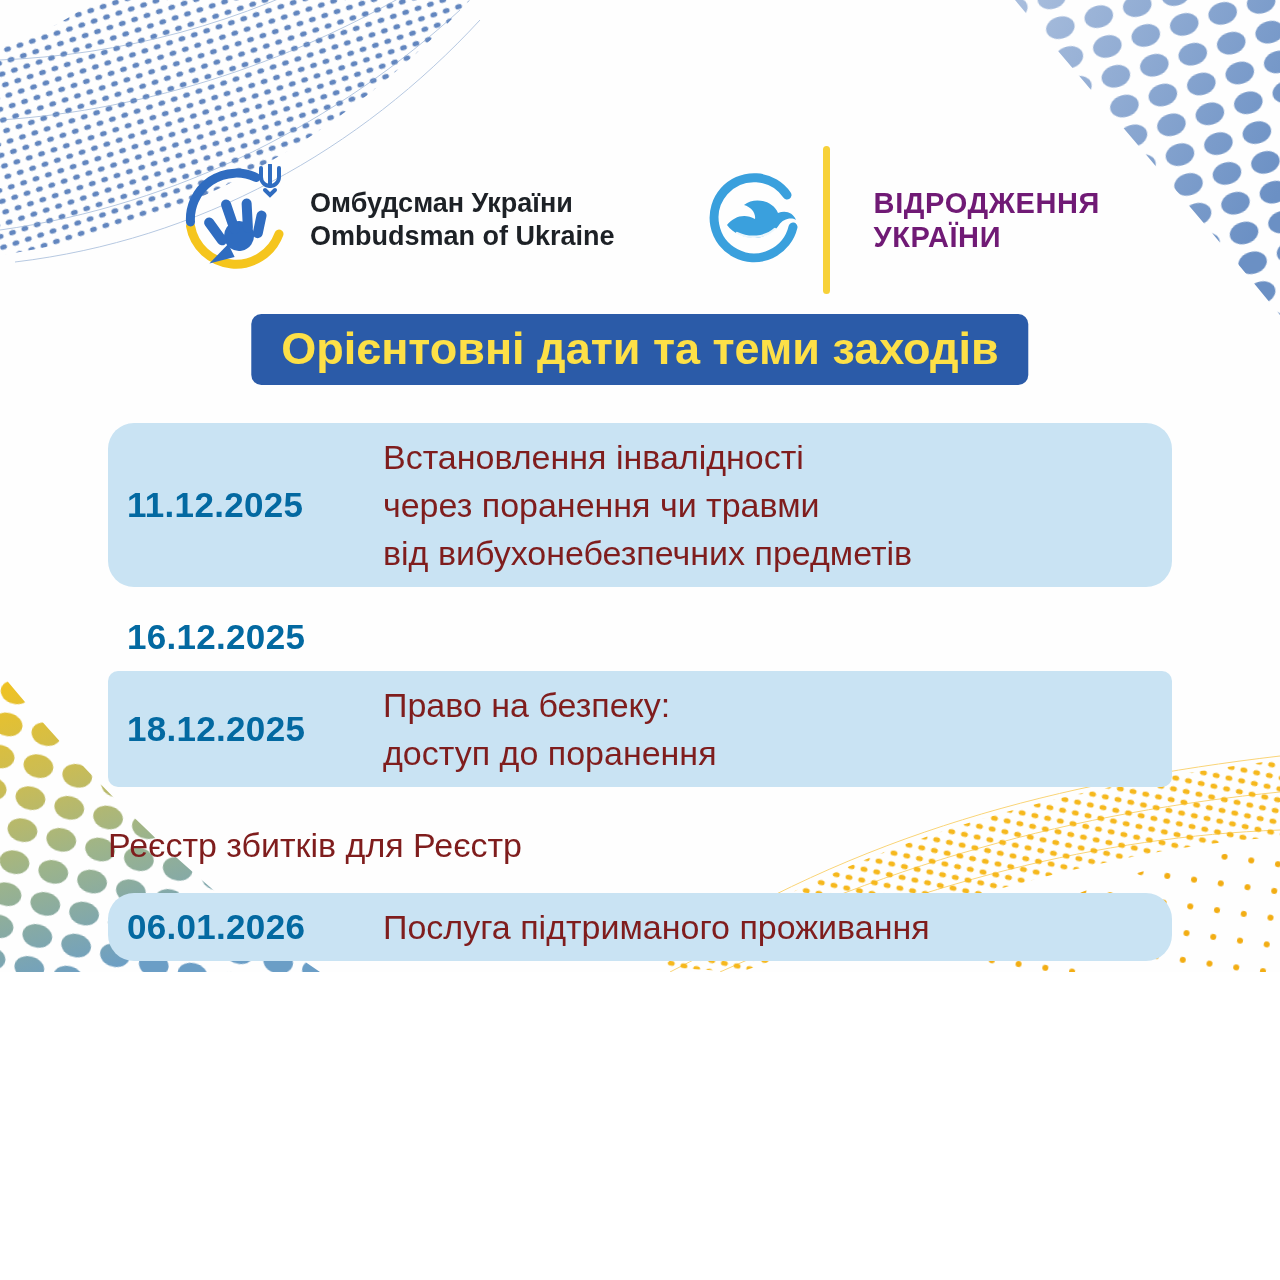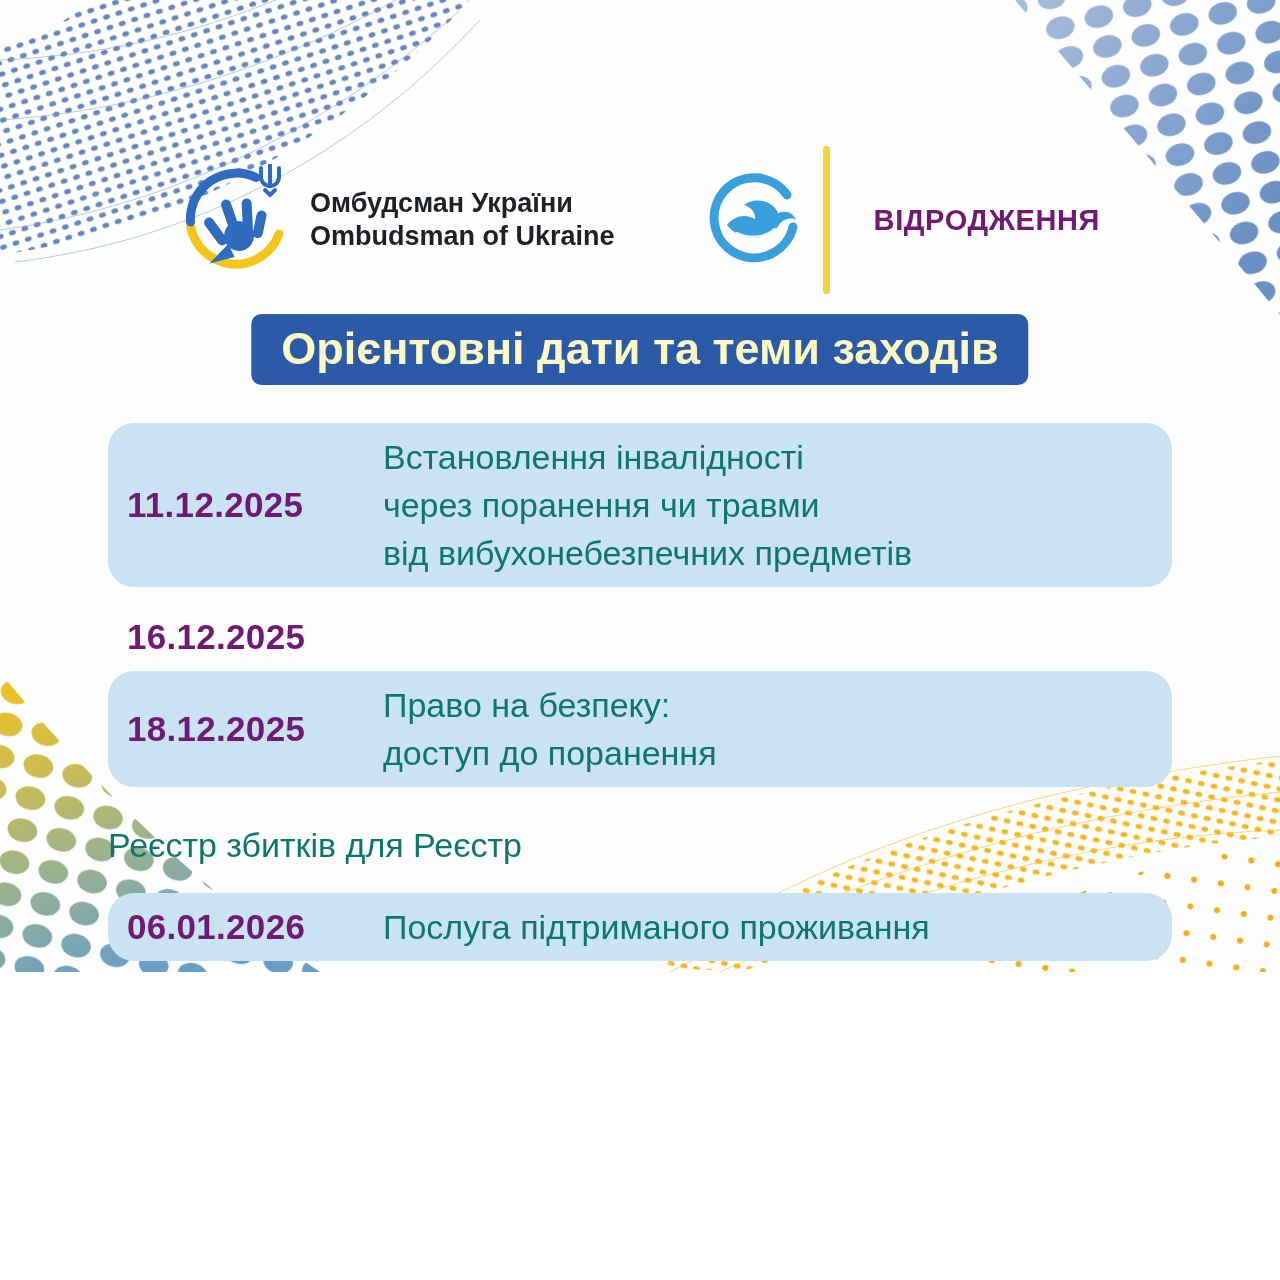--- a/index.html
+++ b/index.html
@@ -13,33 +13,33 @@
 
   
   .logos{position:absolute;top:146px;left:0;width:100%;display:flex;justify-content:center;align-items:center;gap:88px;}
   .logo-group{display:flex;align-items:center;}
   .logo-text{margin-left:18px;color:#1d2126;font-weight:700;font-size:27px;line-height:1.22;}
   .logo-text.caps{font-size:29px;letter-spacing:0.6px;color:#701a75;line-height:1.18;}
   .logo-divider{width:7px;height:148px;background:#f7d139;border-radius:4px;margin:0 26px 0 18px;}
 
   
   .banner{position:absolute;top:314px;left:50%;transform:translateX(-50%);
-    background:#2b5ba8;color:#fef9c3;font-weight:700;font-size:45px;line-height:1;
+    background:#2b5ba8;color:#fde047;font-weight:700;font-size:45px;line-height:1;
     padding:12px 30px 14px 30px;border-radius:10px;white-space:nowrap;}
 
   
   .schedule{position:absolute;top:423px;left:108px;width:1064px;}
   .row{display:flex;align-items:center;border-radius:26px;margin-bottom:30px;}
   .row.card{background:#c9e3f3;}
   .row .date{flex:0 0 275px;width:275px;box-sizing:border-box;padding-left:19px;
-    font-weight:700;font-size:35px;color:#701a75;letter-spacing:0.3px;}
-  .row .topic{font-size:34px;font-weight:500;line-height:48px;color:#0f766e;
+    font-weight:700;font-size:35px;color:#0369a1;letter-spacing:0.3px;}
+  .row .topic{font-size:34px;font-weight:500;line-height:48px;color:#7f1d1d;
     white-space:pre-line;padding:10px 20px 10px 0;}
   .row.r2{margin-bottom:14px;}
-  .row.r3{margin-bottom:24px;}
+  .row.r3{margin-bottom:24px;border-radius:10px;}
   .row.r4{margin-bottom:14px;}
   .row.r5{margin-bottom:4px;}
 </style>
 </head>
 <body>
 
 <div class="poster">
 
   <svg class="deco tl" width="500" height="270" viewBox="0 0 500 270">
     <defs>
@@ -149,20 +149,21 @@
 
     <div class="logo-group">
       <svg width="102" height="102" viewBox="0 0 102 102">
         <path d="M84,26 A40,40 0 1 0 90,58" fill="none" stroke="#3aa0dd" stroke-width="9" stroke-linecap="round"></path>
         <path d="M24,56 C36,72 64,74 76,56 C80,50 88,48 93,51 C90,43 82,41 75,44 C70,32 52,27 41,36 C48,38 53,44 52,50 C42,44 31,47 24,56 Z" fill="#3aa0dd"></path>
         <path d="M34,64 C46,70 62,69 72,60" fill="none" stroke="#ffffff" stroke-width="2.5" stroke-linecap="round" opacity="0.9"></path>
       </svg>
       <div class="logo-divider"></div>
       <div class="logo-text caps">
         <div>ВІДРОДЖЕННЯ</div>
+        <div>УКРАЇНИ</div>
       </div>
     </div>
 
   </header>
 
   <div class="banner">Орієнтовні дати та теми заходів</div>
 
   <main class="schedule">
 
     <div class="row card r1">

